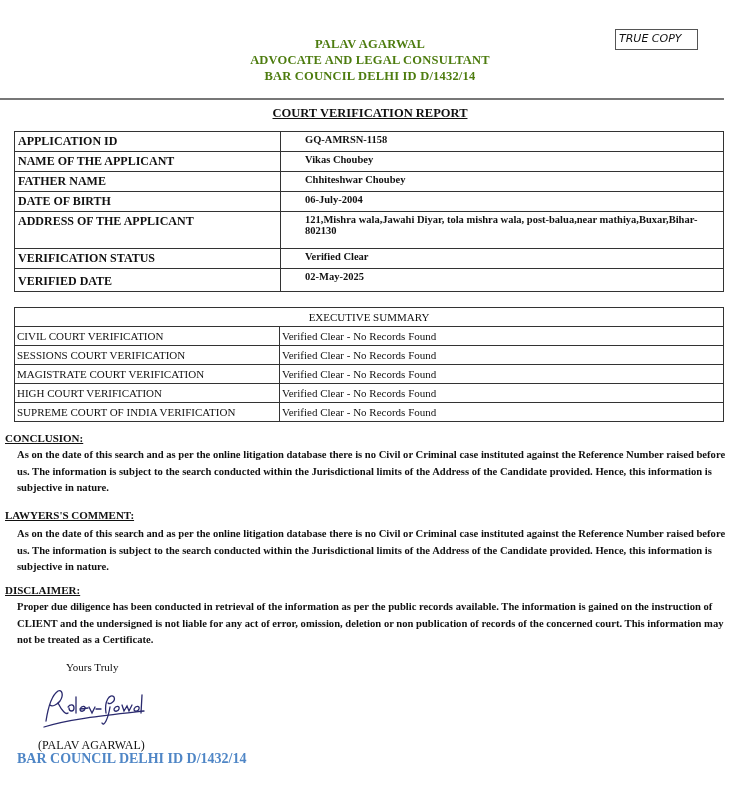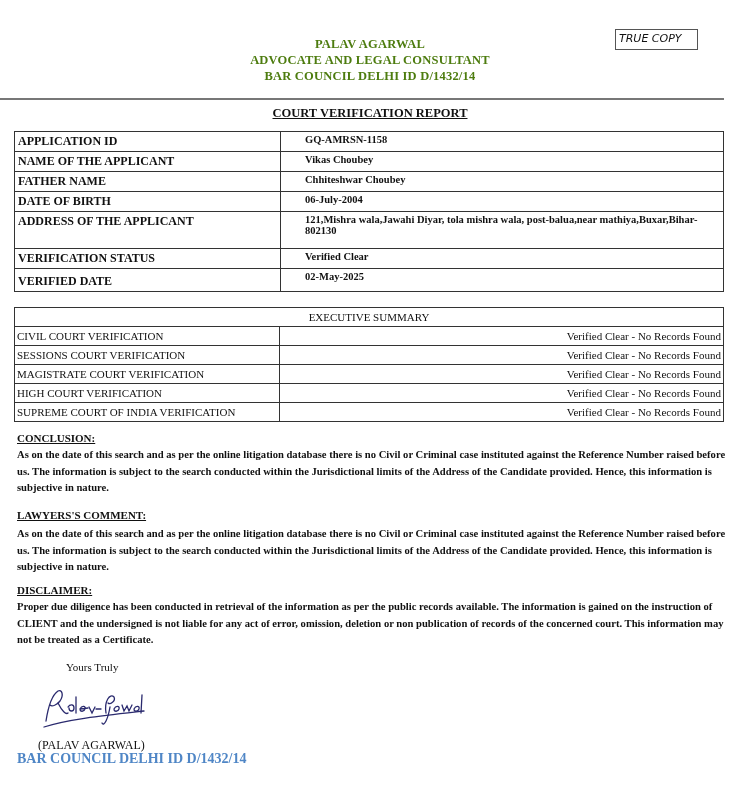--- a/index.html
+++ b/index.html
@@ -11,24 +11,24 @@
               font-family: "DejaVu Sans", sans-serif; font-style: italic; font-weight: normal; font-size: 11px;
               line-height: 18px; padding-left: 3px; box-sizing: border-box; width: 83px; height: 21px; }
   #rule { left: 0; top: 98px; width: 724px; height: 0; border-top: 2px solid #777; }
   #report-title { left: 0; width: 740px; top: 106px; text-align: center; font-weight: bold; font-size: 12.5px; text-decoration: underline; }
   table { border-collapse: collapse; position: absolute; left: 14px; width: 710px; }
   td { border: 1.5px solid #333; font-size: 12px; padding: 2px 3px; vertical-align: top; }
   #info td { font-weight: bold; }
   #info td.k { width: 259px; }
   #info td.v { font-size: 10.5px; padding-left: 24px; }
   #summary td { font-family: "Liberation Serif", serif; font-weight: normal; font-size: 11px; height: 16px; padding: 1px 2px; vertical-align: middle; }
-  #summary td.sv { text-align: right; margin-top: 39px; }
+  #summary td.sv { text-align: left; margin-top: 39px; }
   #summary td.hd { text-align: center; }
   #summary td.k { width: 260px; }
-  .sec-title { left: 17px; font-weight: bold; font-size: 11px; text-decoration: underline; font-family: Liberation Serif, serif; }
+  .sec-title { left: 5px; font-weight: bold; font-size: 11px; text-decoration: underline; font-family: Liberation Serif, serif; }
   .para { left: 17px; width: 712px; font-size: 10.6px; line-height: 16.5px; font-weight: bold; }
   #yours { left: 66px; top: 661px; font-size: 11px; text-align: right; }
   #sig { left: 38px; top: 683px; }
   #signame { left: 38px; top: 738px; font-size: 12px; }
   #barid { left: 17px; top: 751px; font-size: 14px; font-weight: bold; color: #4f86c6; }
 </style>
 </head>
 <body>
 
 <div class="abs hdr" style="top:37px">PALAV AGARWAL</div>

